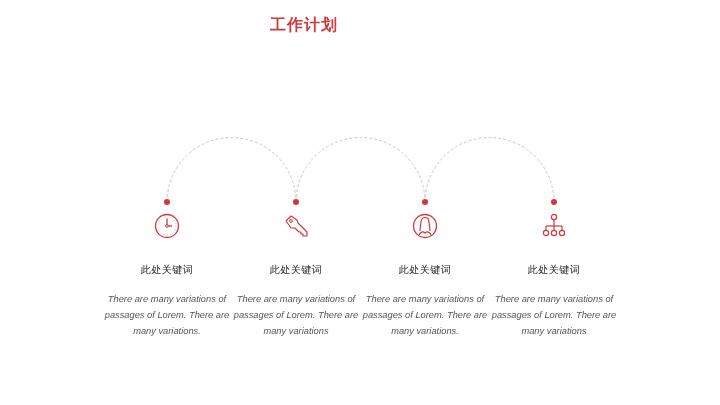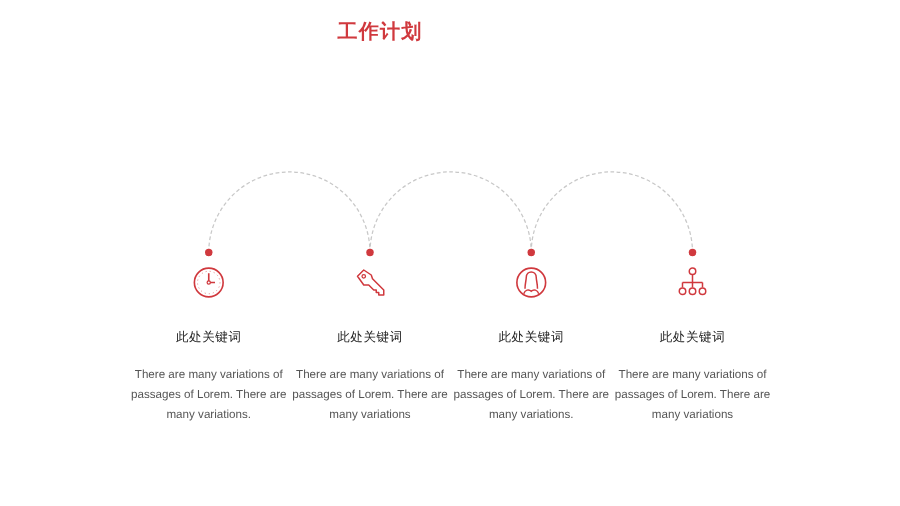--- a/index.html
+++ b/index.html
@@ -13,21 +13,21 @@
     svg.arcs { position: absolute; left: 0; top: 0; }
     .step {
       position: absolute; top: 212px; width: 130px; text-align: center;
     }
     .icon { width: 28px; height: 28px; margin: 0 auto; display: block; }
     .kw {
       margin-top: 23px; font-size: 10px; color: #222; letter-spacing: 0.5px;
     }
     .desc {
       margin-top: 14px; font-family: "Liberation Sans", sans-serif;
-      font-size: 9.3px; line-height: 16px; color: #555;
+      font-size: 9.3px; line-height: 16px; color: #555; font-style: italic;
     }
   </style>
 </head>
 <body>
 
 <div class="title">工作计划</div>
 
 <svg class="arcs" width="720" height="405">
   <path d="M167,202 A64,64 0 0 1 296,202" fill="none" stroke="#c8c8c8" stroke-width="1" stroke-dasharray="3,2"></path>
   <path d="M296,202 A64,64 0 0 1 425,202" fill="none" stroke="#c8c8c8" stroke-width="1" stroke-dasharray="3,2"></path>

